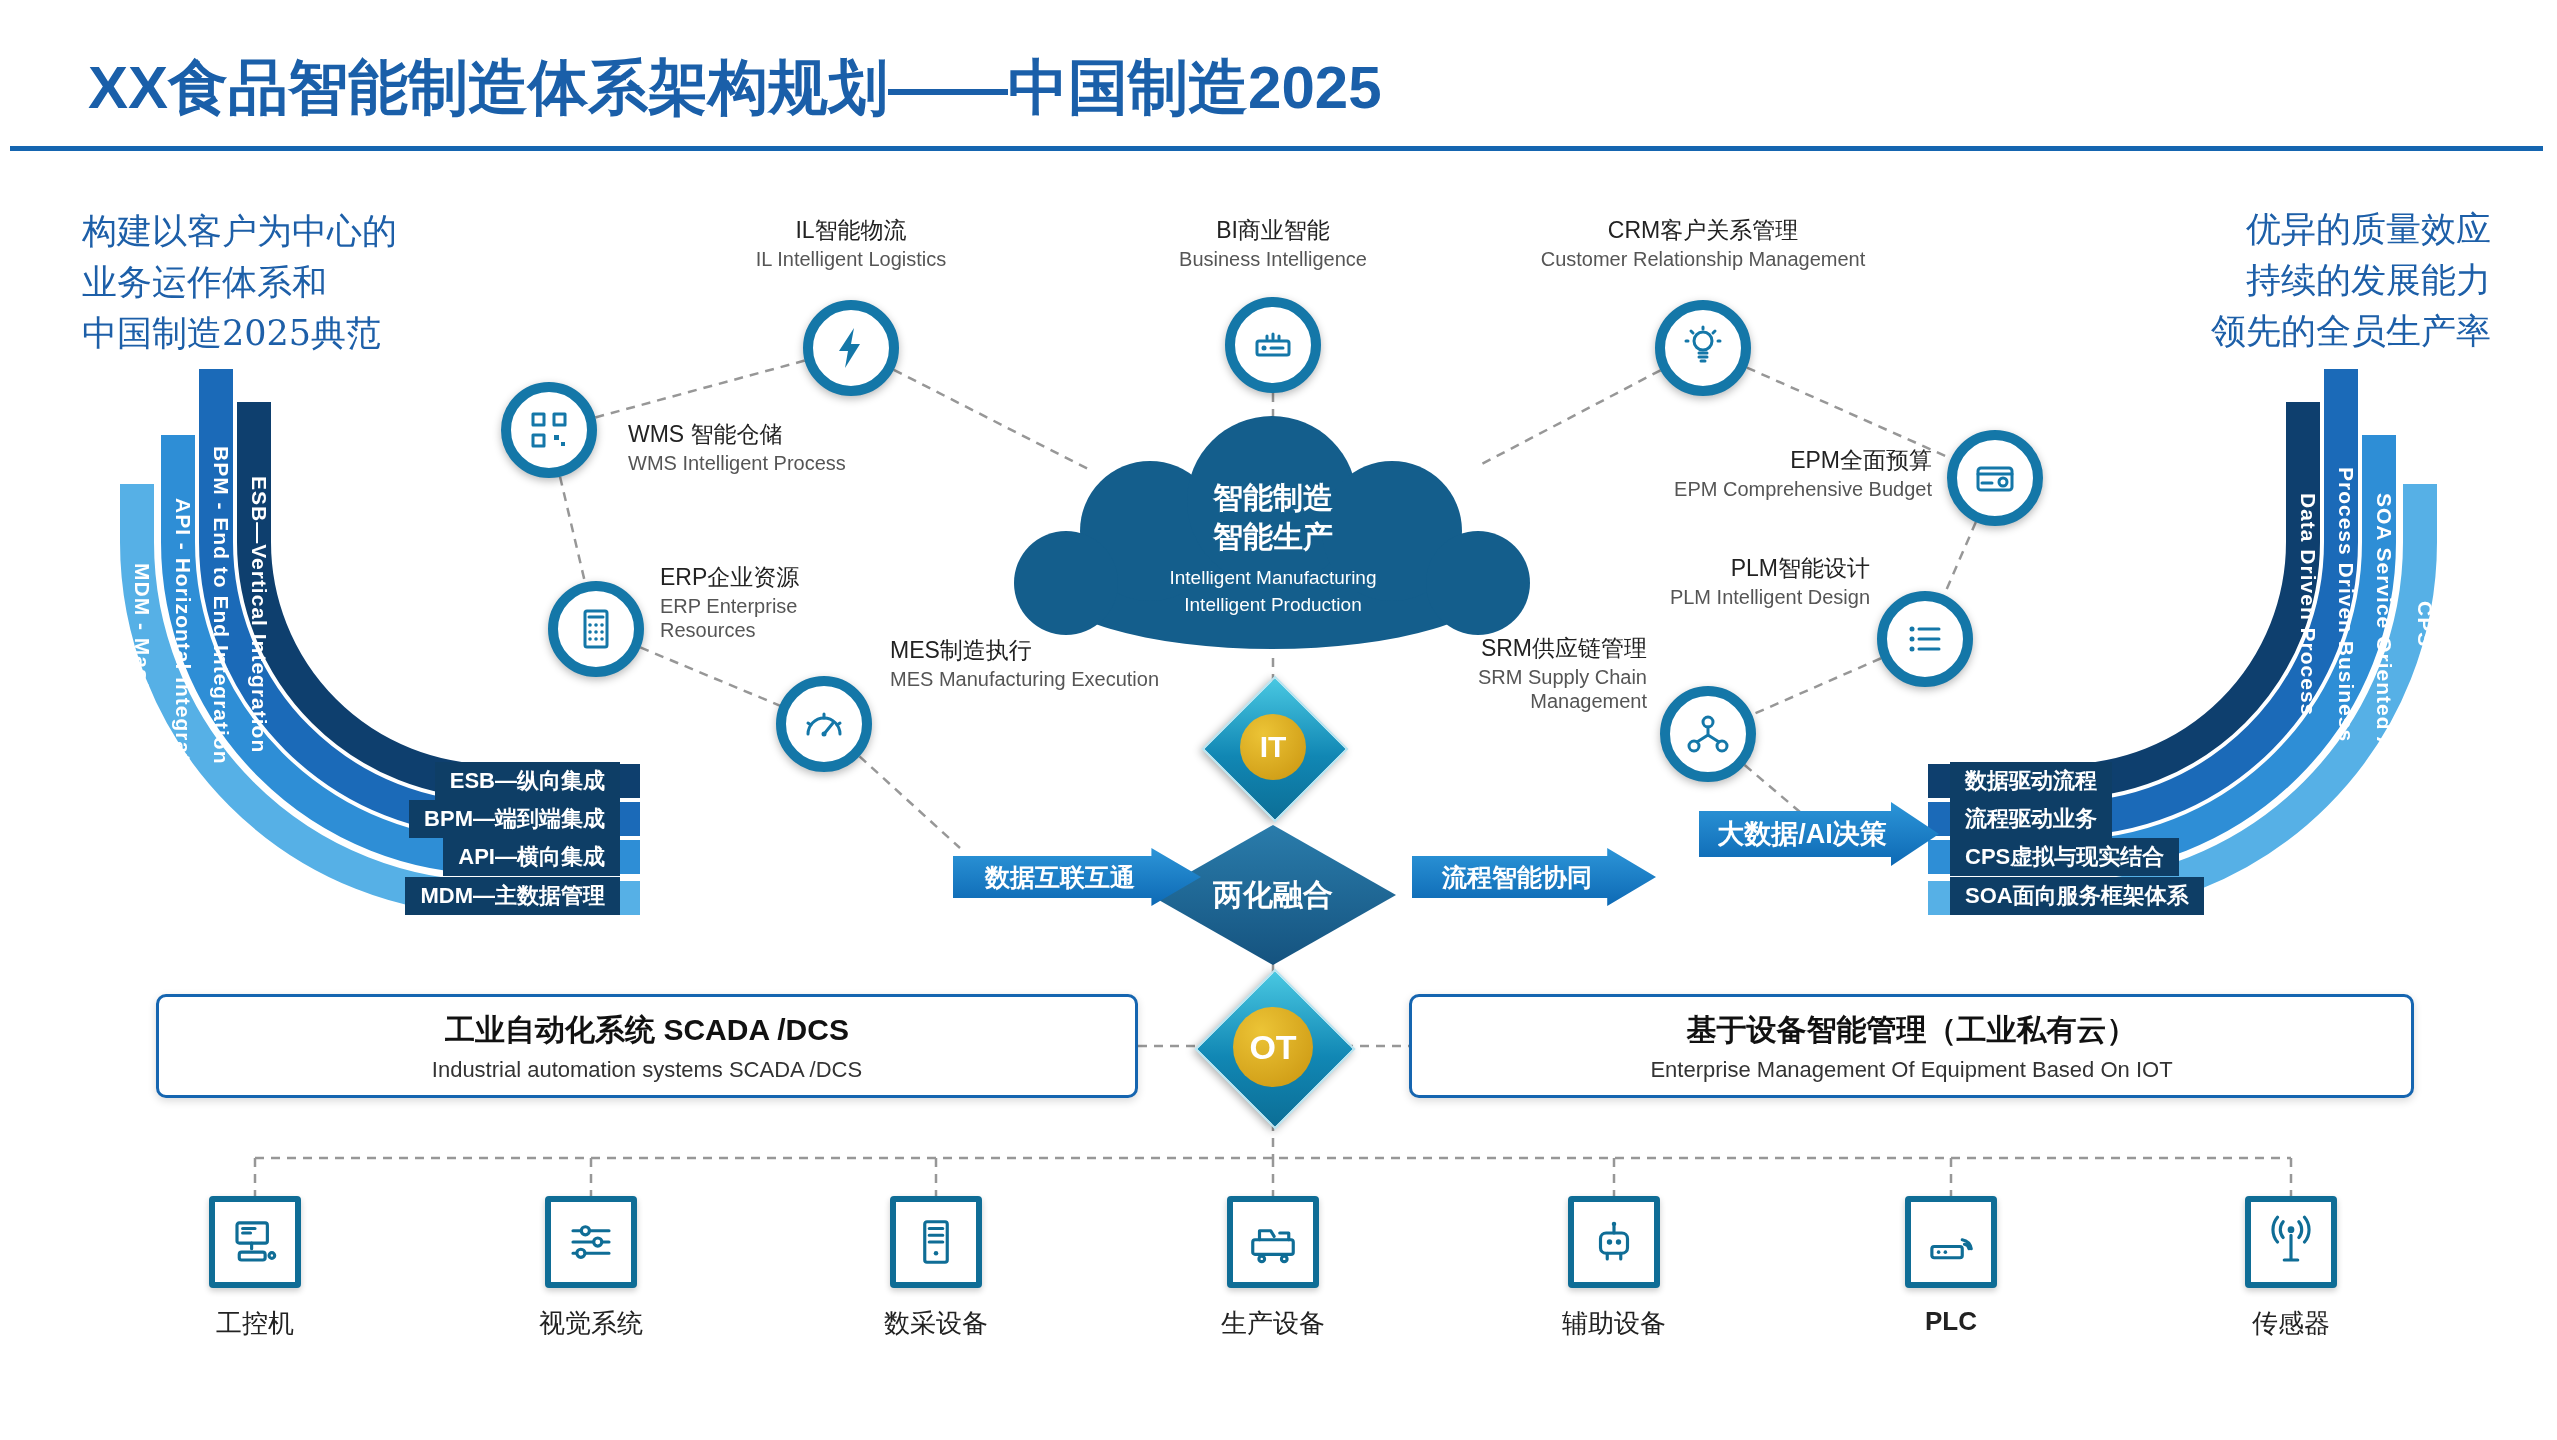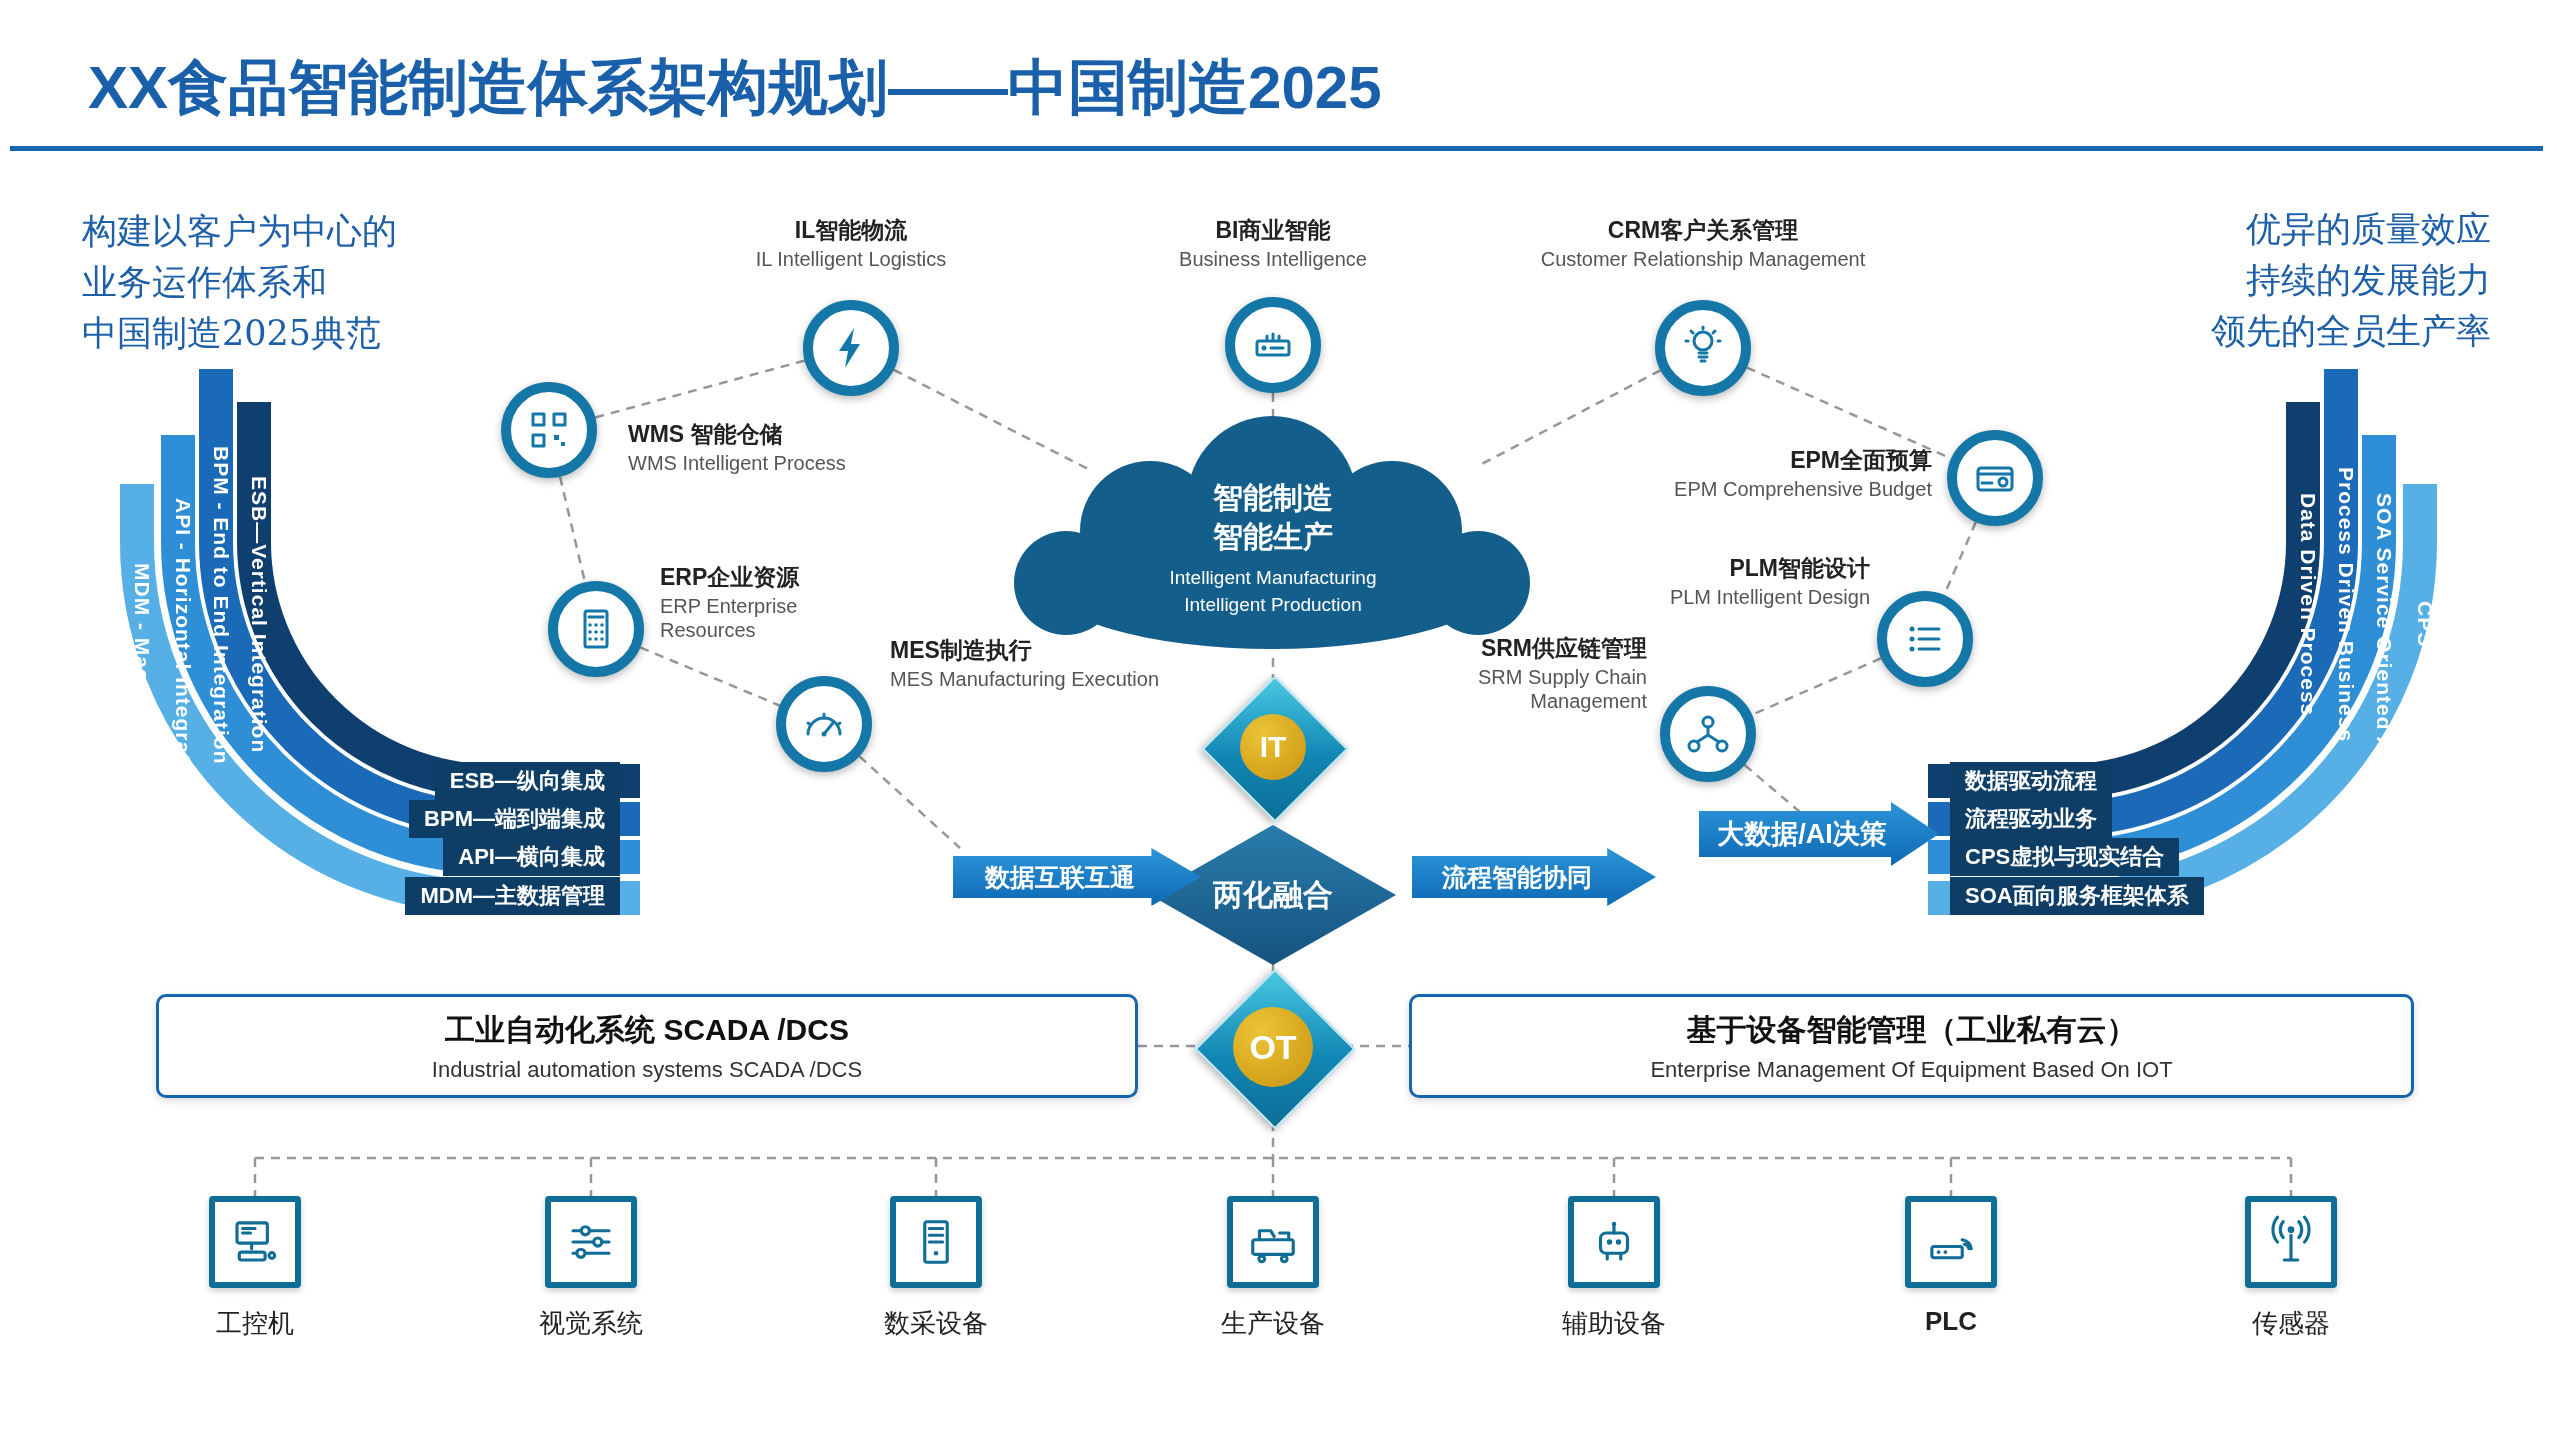--- a/index.html
+++ b/index.html
@@ -7,21 +7,21 @@
          font-family:"Liberation Sans","DejaVu Sans",sans-serif;}
   .title{position:absolute;left:88px;top:48px;font-size:60px;font-weight:bold;color:#1a5fa9;white-space:nowrap;}
   .title-rule{position:absolute;left:10px;right:14px;top:146px;height:5px;background:#1565b0;}
   .note{position:absolute;font-family:"DejaVu Serif","Liberation Serif",serif;font-size:35px;color:#1d5fa8;line-height:1.45;}
   .note.right{text-align:right;}
   .sys-circle{position:absolute;box-sizing:border-box;width:96px;height:96px;border-radius:50%;
               background:#fff;border:10px solid #1477a8;display:flex;align-items:center;justify-content:center;
               box-shadow:0 3px 8px rgba(0,0,0,.28);z-index:5;}
   .sys-icon{width:48px;height:48px;stroke:#1477a8;fill:none;stroke-width:3;stroke-linecap:round;stroke-linejoin:round;}
   .sys-label{position:absolute;z-index:4;}
-  .sys-label .zh{font-weight:bold;font-size:23px;color:#222;line-height:1.25;}
+  .sys-label .zh{font-weight:normal;font-size:23px;color:#222;line-height:1.25;}
   .sys-label .en{font-size:20px;color:#555;line-height:1.2;margin-top:2px;}
   .center{text-align:center;}
   .tright{text-align:right;}
   .cloud-wrap{position:absolute;z-index:3;}
   .cloud-text{position:absolute;z-index:4;text-align:center;color:#fff;}
   .cloud-text .czh{font-size:30px;font-weight:bold;line-height:1.3;}
   .cloud-text .cen{font-size:19px;line-height:1.3;margin-top:2px;}
   .diamond{position:absolute;transform:rotate(45deg);background:linear-gradient(135deg,#49c8e2 0%,#1187b4 55%,#0c6e96 100%);
            border:2px solid #b9e4f0;box-shadow:0 3px 8px rgba(0,0,0,.3);z-index:5;}
   .gold-circle{position:absolute;border-radius:50%;background:radial-gradient(circle at 35% 30%,#ecc436,#c9940f);

